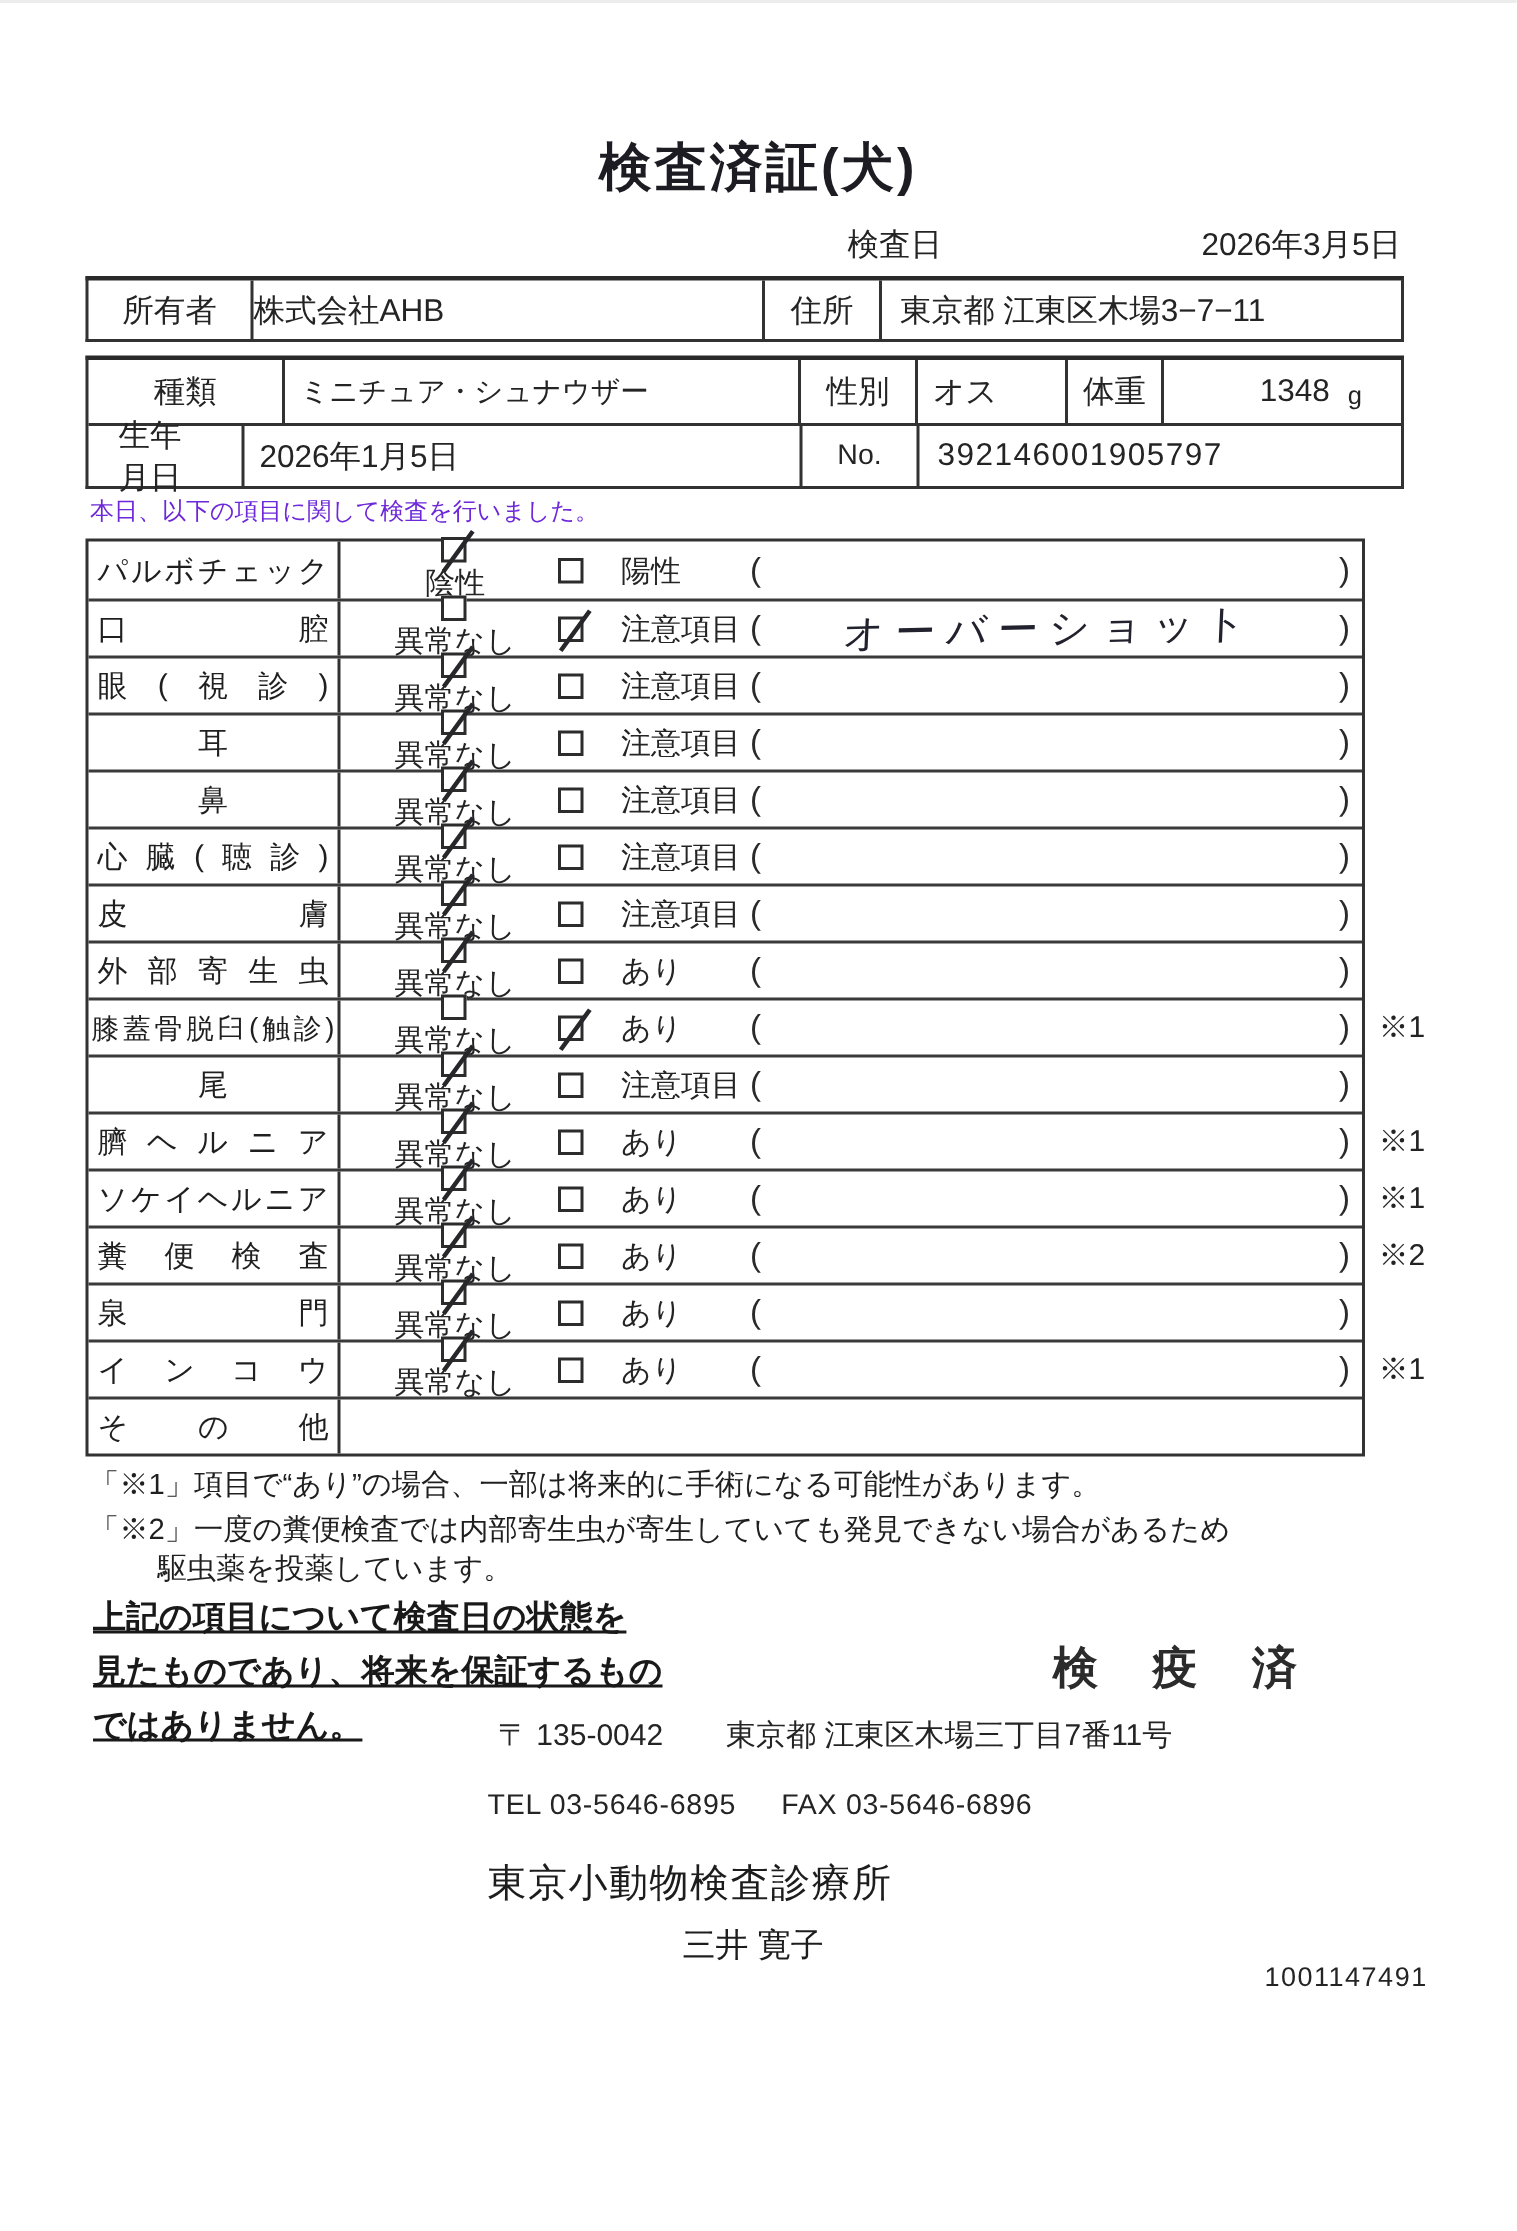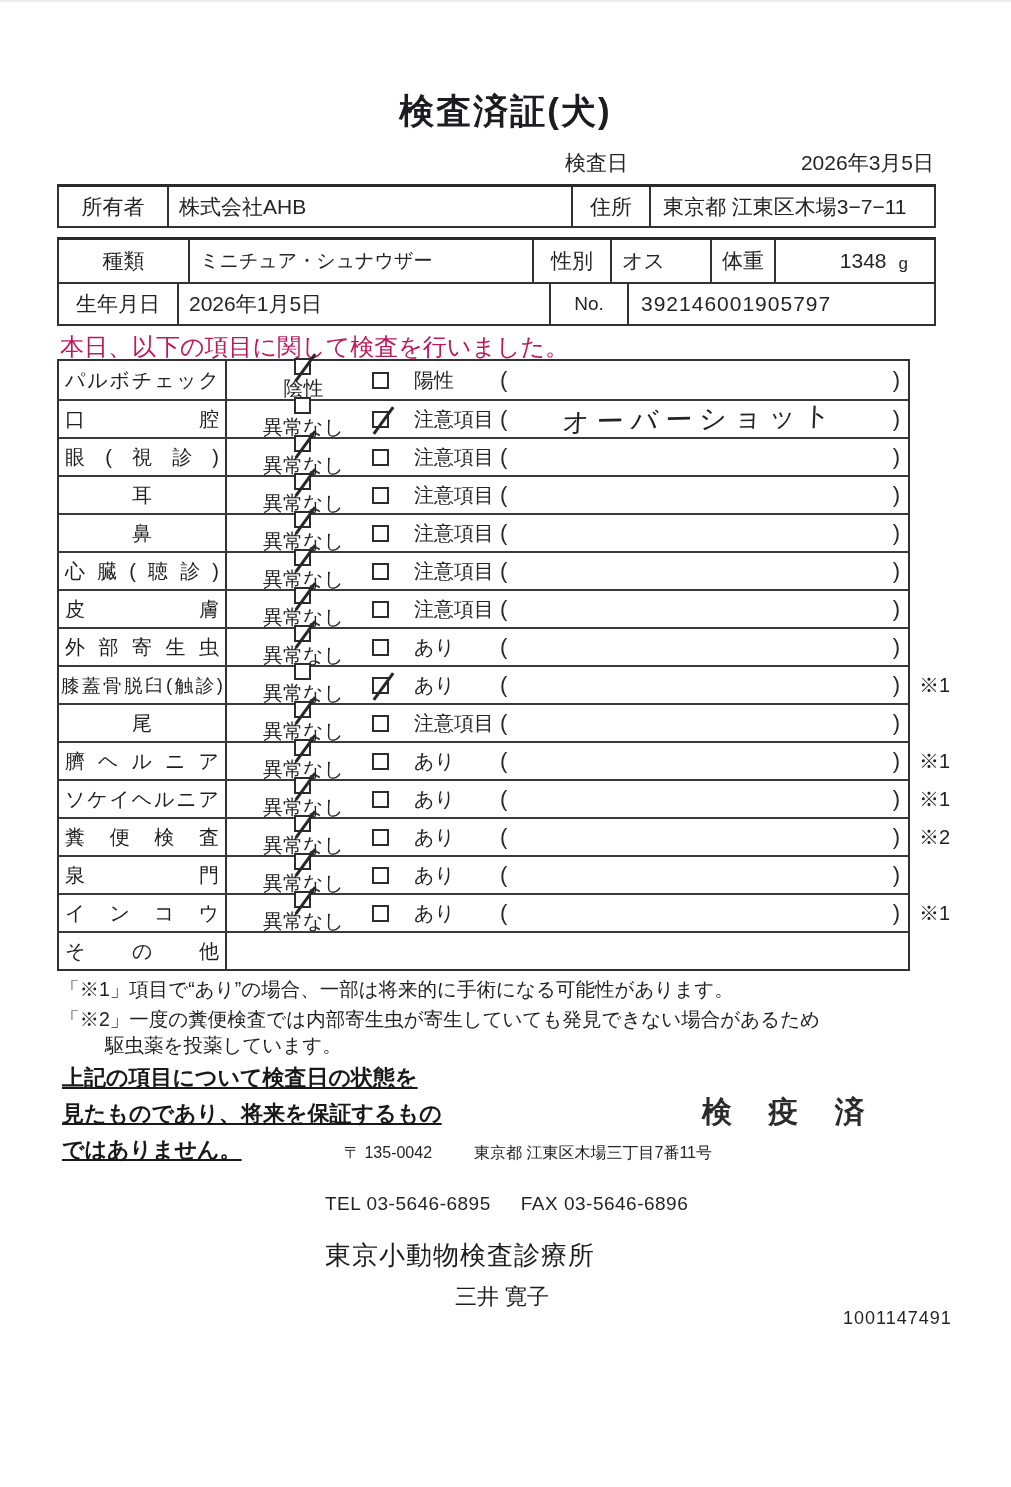--- a/index.html
+++ b/index.html
@@ -29,37 +29,37 @@
   .info-row + .info-row { border-top:2px solid #323232; }
   .cell { display:flex; align-items:center; height:100%; }
   .cell-label { justify-content:center; }
   .v-line { border-left:2px solid #323232; }
   #owner-table { top:184px; }
   #owner-table .info-row { height:39px; }
   #animal-table { top:237px; }
   #animal-table .info-row { height:42px; }
 
   .w-ownerlabel { width:108px; }
-  .w-ownerval   { width:404px; padding-left:10px; }
+  .w-ownerval   { width:341px; }
   .w-addrlabel  { width:78px; }
   .w-addrval    { flex:1; padding-left:12px; }
   .w-breedlabel { width:129px;text-align:center; }
   .w-breedval   { width:344px; padding-left:10px; font-size:19px; }
   .w-sexlabel   { width:78px; }
   .w-sexval     { width:100px; padding-left:10px; }
   .w-wtlabel    { width:64px; justify-content:center; }
   .w-wtval      { flex:1; justify-content:flex-end; padding-right:26px; }
   .wt-unit      { font-size:17px; margin-left:12px; position:relative; top:3px; }
-  .w-birthlabel { width:118px; justify-content:center; padding:0 6px; }
+  .w-birthlabel { width:102px; justify-content:center; padding:0 20px; }
   .w-birthval   { width:372px; padding-left:10px; }
   .w-nolabel    { width:78px; justify-content:center; font-size:19px; }
   .w-noval      { flex:1; padding-left:12px; letter-spacing:1px; }
 
   
-  .intro { position:absolute; top:331px; left:60px; font-size:24px; color:#be185d; }
+  .intro { position:absolute; top:331px; left:60px; font-size:16px; color:#6d28d9; }
 
   
   #exam-table {
     position:absolute; top:359px; left:57px; width:853px;
     border:2px solid #323232;
   }
   .exam-row { position:relative; display:flex; height:38px; }
   .exam-row + .exam-row { border-top:2px solid #3a3a3a; }
   .exam-label {
     width:168px; flex:none; border-right:2px solid #323232;
@@ -105,21 +105,21 @@
     position:absolute; top:1060px; left:62px;
     font-size:22px; font-weight:bold; color:#191919; line-height:36px;text-decoration:underline;
   }
   .stamp {
     position:absolute; top:1092px; left:702px;
     font-size:30px; font-weight:600; letter-spacing:14px; color:#2b2b2b;
     white-space:nowrap;
   }
 
   
-  .postal-line { position:absolute; top:1143px; left:344px; font-size:16px; }
+  .postal-line { position:absolute; top:1143px; left:332px; font-size:20px; }
   .postal-line .addr { margin-left:42px; }
   .tel-line { position:absolute; top:1193px; left:325px; font-size:19px; letter-spacing:0.5px; }
   .tel-line .fax { margin-left:30px; }
   .clinic-name { position:absolute; top:1238px; left:325px; font-size:26px; color:#1d1d1d; letter-spacing:1px; }
   .vet-name { position:absolute; top:1282px; left:455px; font-size:22px; color:#1d1d1d; }
   .doc-code { position:absolute; top:1308px; left:843px; font-size:18px; letter-spacing:1px; }
 </style>
 </head>
 <body>
 

